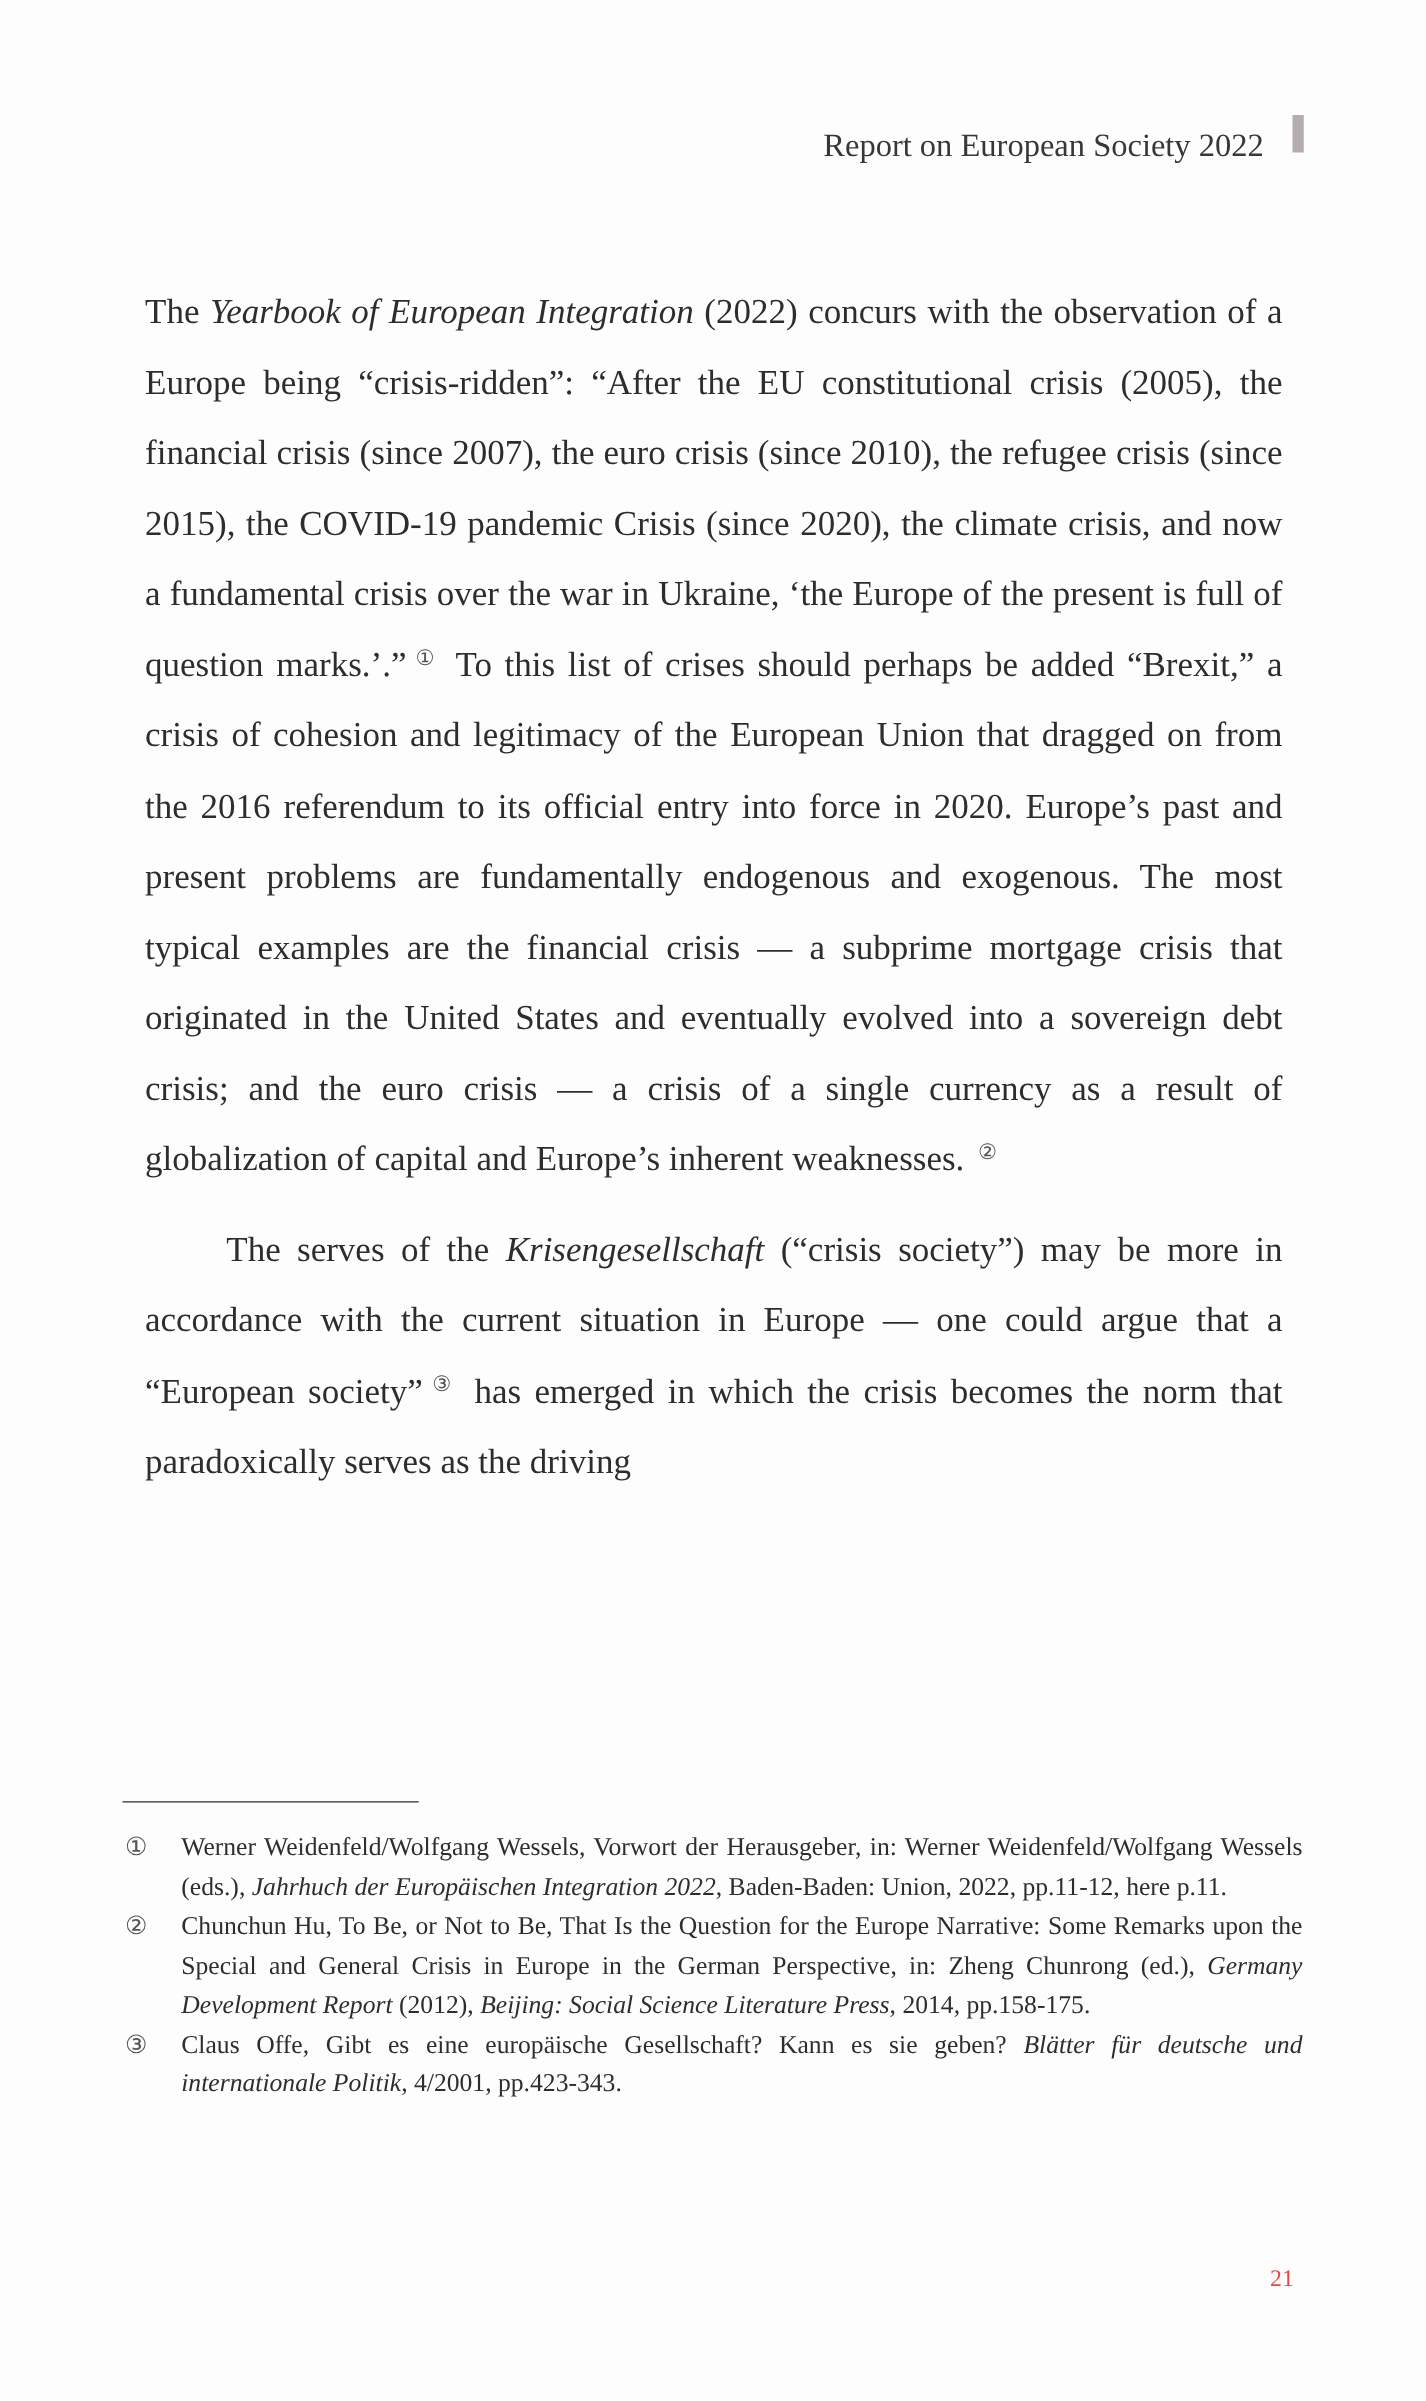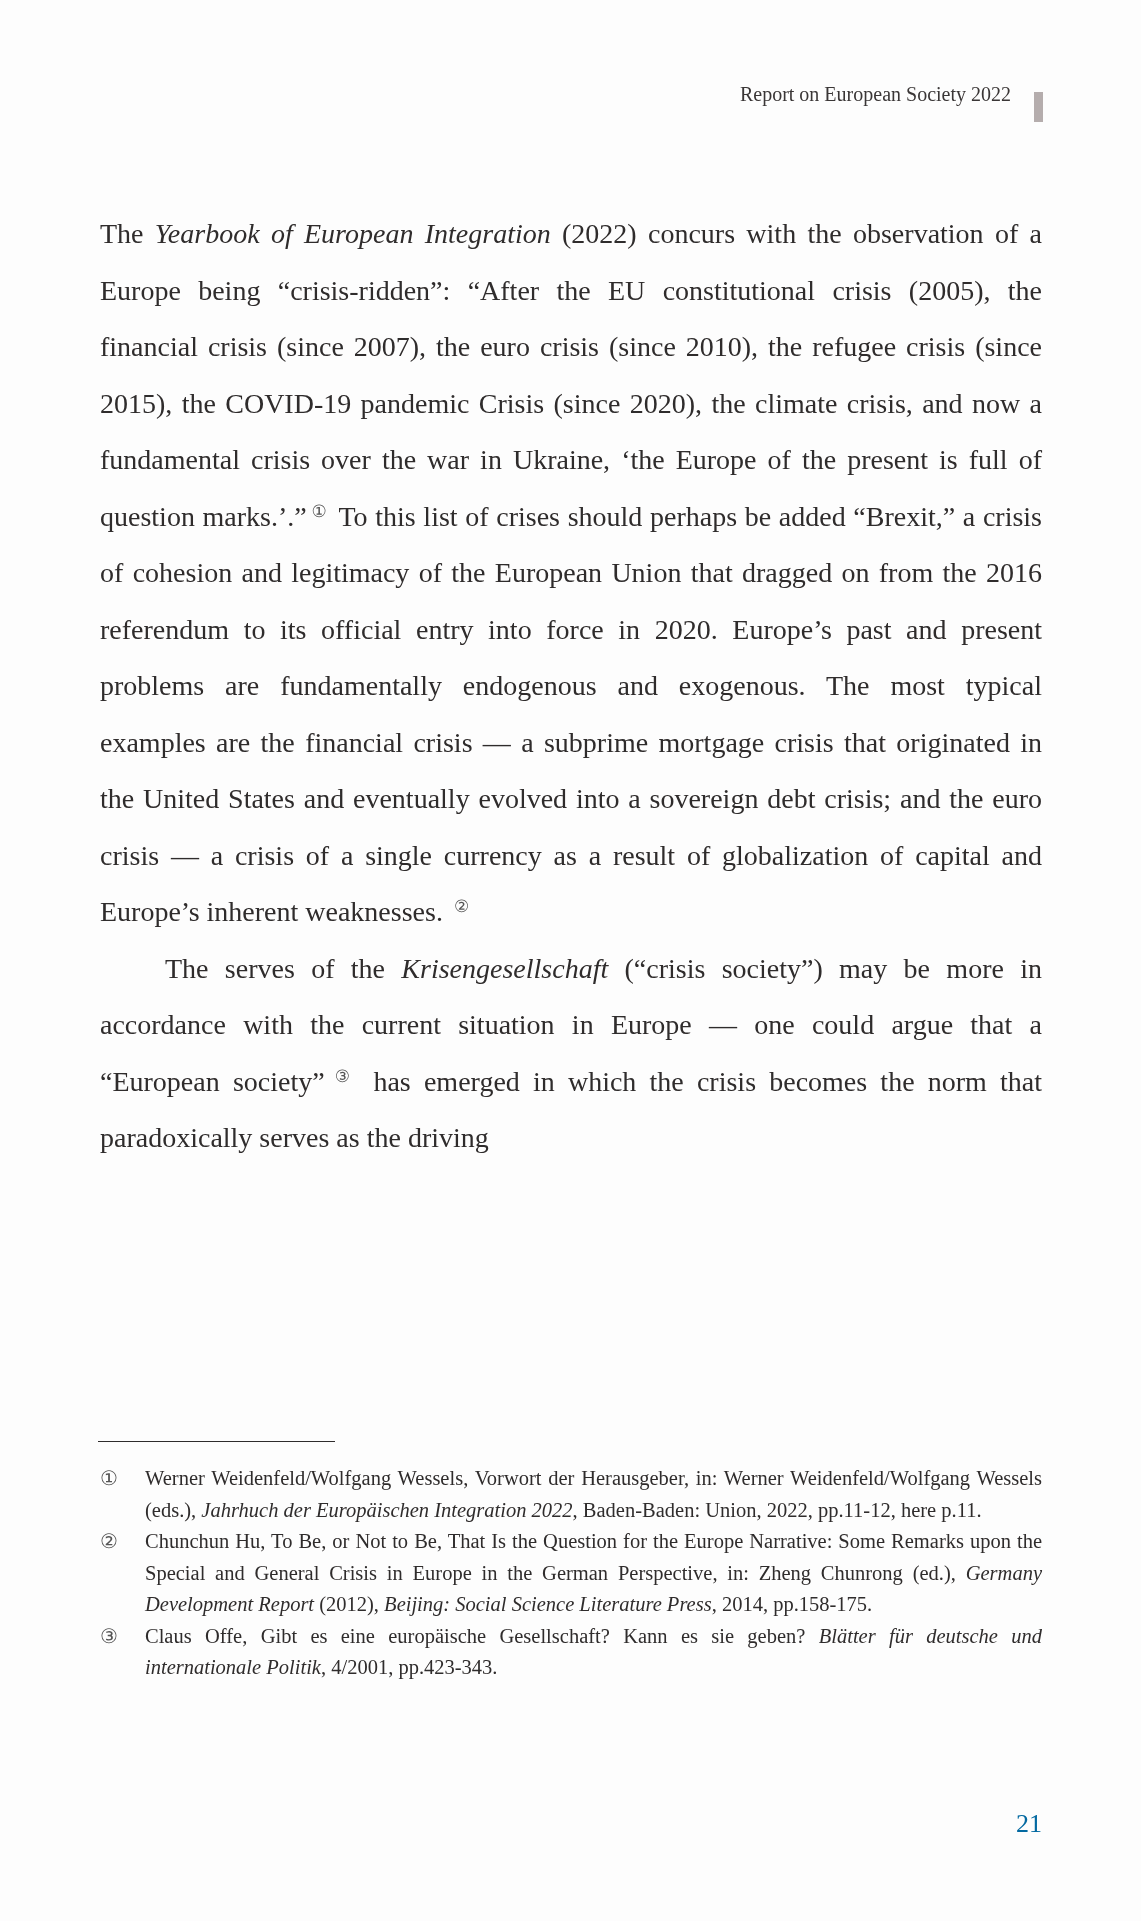--- a/index.html
+++ b/index.html
@@ -7,23 +7,23 @@
     width: 1141px;
     height: 1921px;
     background: #fdfdfd;
     color: #2f2c2c;
     font-family: "Liberation Serif", "DejaVu Serif", serif;
     position: relative;
     overflow: hidden;
   }
   .running-head {
     position: absolute;
-    top: 79px;
+    top: 102px;
     right: 130px;
-    font-size: 20px;
+    font-size: 26px;
     line-height: 30px;
     color: #3a3636;
     white-space: nowrap;
   }
   .head-bar {
     position: absolute;
     top: 92px;
     left: 1034px;
     width: 9px;
     height: 30px;
@@ -31,21 +31,21 @@
   }
   .body-text {
     position: absolute;
     top: 206px;
     left: 100px;
     width: 942px;
     font-size: 28px;
     line-height: 56.5px;
     text-align: justify;
   }
-  .body-text p { margin: 0; }
+  .body-text p { margin: 16px; }
   .body-text p.indent { text-indent: 65px; }
   .body-text em { font-style: italic; }
   .fn-ref {
     font-size: 17px;
     vertical-align: 9px;
     line-height: 0;
     color: #555;
     padding: 0 4px;
   }
   .rule {
@@ -74,23 +74,23 @@
     left: 0;
     top: 0;
     font-size: 20px;
     color: #555;
   }
   .footnote em { }
   .page-number {
     position: absolute;
     top: 1810px;
     left: 1016px;
-    font-size: 26px;
+    font-size: 19px;
     line-height: 28px;
-    color: #0369a1;
+    color: #ef4444;
   }
 </style>
 </head>
 <body>
 
 <div class="running-head">Report on European Society 2022</div>
 <div class="head-bar"></div>
 
 <div class="body-text">
   <p><span>The </span><em>Yearbook of European Integration</em><span> (2022) concurs with the observation of a Europe being “crisis-ridden”: “After the EU constitutional crisis (2005), the financial crisis (since 2007), the euro crisis (since 2010), the refugee crisis (since 2015), the COVID-19 pandemic Crisis (since 2020), the climate crisis, and now a fundamental crisis over the war in Ukraine, ‘the Europe of the present is full of question marks.’.”</span><span class="fn-ref">①</span><span> To this list of crises should perhaps be added “Brexit,” a crisis of cohesion and legitimacy of the European Union that dragged on from the 2016 referendum to its official entry into force in 2020. Europe’s past and present problems are fundamentally endogenous and exogenous. The most typical examples are the financial crisis — a subprime mortgage crisis that originated in the United States and eventually evolved into a sovereign debt crisis; and the euro crisis — a crisis of a single currency as a result of globalization of capital and Europe’s inherent weaknesses.</span> <span class="fn-ref">②</span></p>

